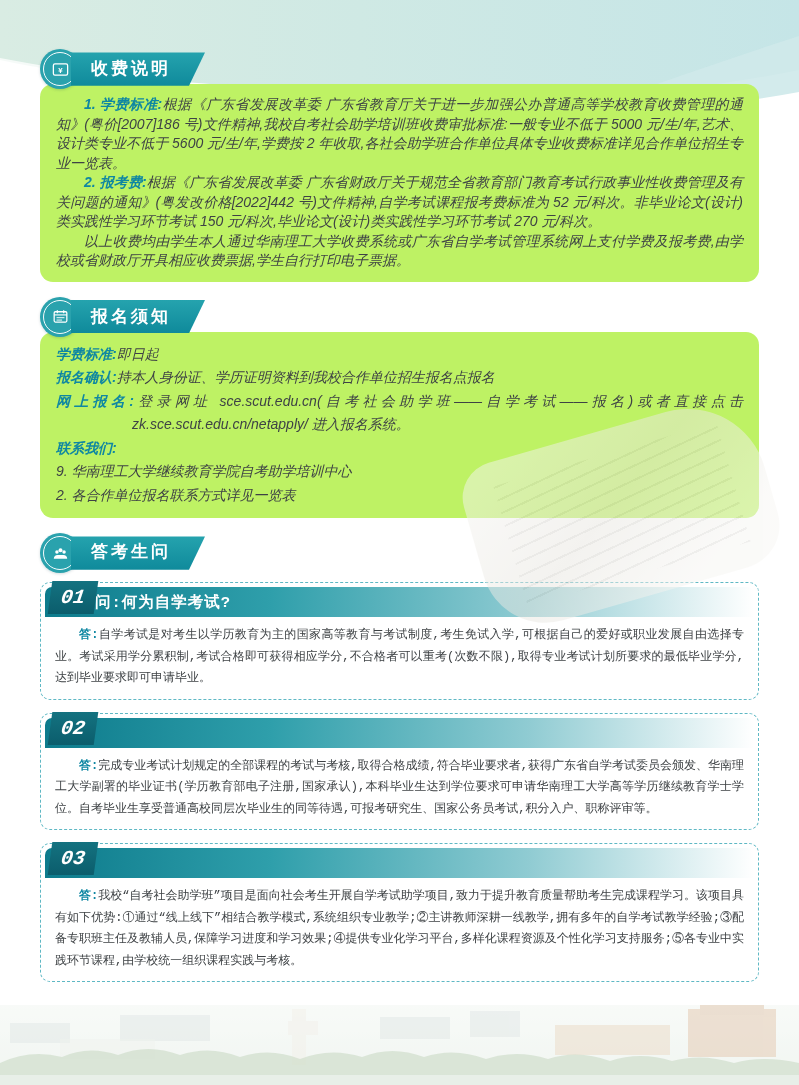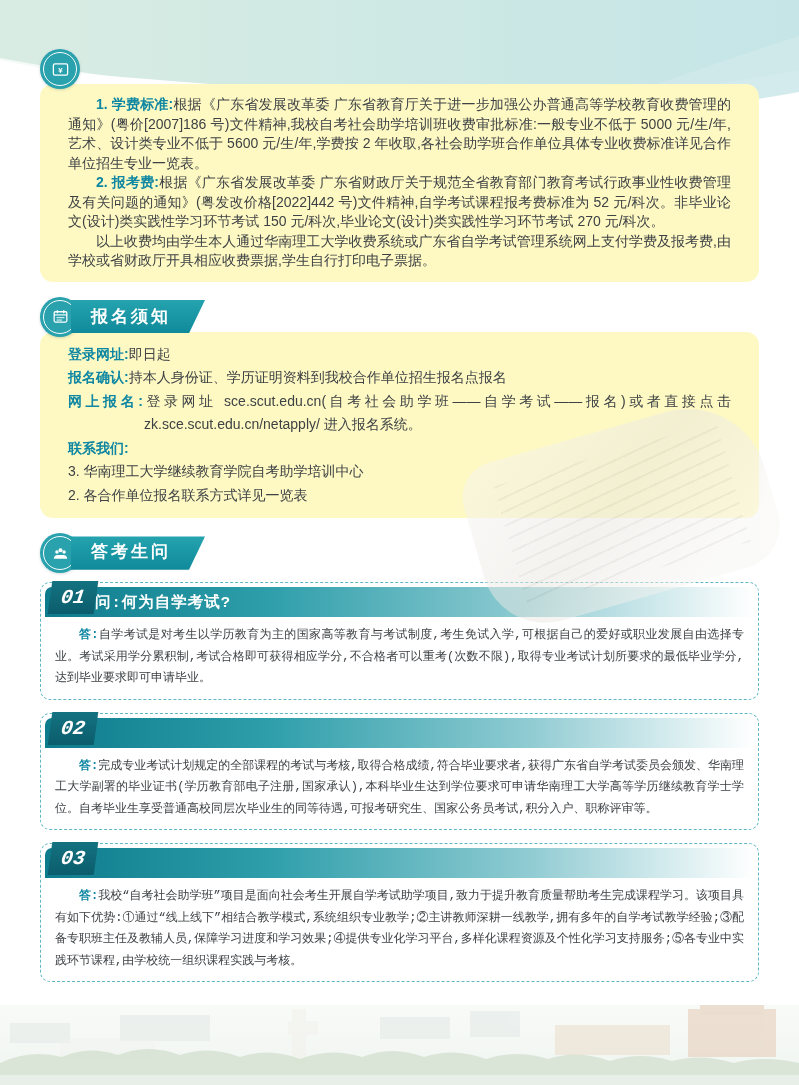--- a/index.html
+++ b/index.html
@@ -35,22 +35,22 @@
   .sec-icon::after { content:""; position:absolute; inset:3px; border:1.5px solid rgba(255,255,255,.95); border-radius:50%; }
   .sec-icon svg { width:19px; height:19px; position:relative; }
   .sec-banner {
     margin-left:-9px; padding:6px 34px 6px 20px;
     background:linear-gradient(180deg,#25a3ae,#0f8a9b);
     color:#fff; font-size:17px; font-weight:bold; letter-spacing:3px; line-height:1.25;
     clip-path:polygon(0 0,100% 0,calc(100% - 16px) 100%,0 100%);
   }
 
   .sec-box {
-    background:#fef9c3; border-radius:13px; margin-top:-6px;
-    padding:11px 28px 11px; position:relative; z-index:1;
+    background:#bef264; border-radius:13px; margin-top:-6px;
+    padding:11px 16px 11px; position:relative; z-index:1;font-style:italic;
   }
   .section { margin-top:0; }
   .section + .section { margin-top:14px; }
 
   
   .fee-p { margin:0; font-size:14px; line-height:19.5px; text-indent:2em; text-align:justify; }
   .lead { color:#0f87a2; font-weight:bold; }
 
   
   .notice-item { font-size:14px; line-height:23.5px; padding-left:76px; text-indent:-76px; text-align:justify; }
@@ -131,20 +131,21 @@
   <div class="content">
 
     <div class="section">
       <div class="sec-header">
         <span class="sec-icon">
           <svg viewBox="0 0 24 24">
             <rect x="3" y="5" width="18" height="14" rx="2" fill="none" stroke="#fff" stroke-width="1.6"></rect>
             <text x="12" y="16.5" text-anchor="middle" font-size="10" fill="#fff" font-weight="bold">¥</text>
           </svg>
         </span>
+        <span class="sec-banner">收费说明</span>
       </div>
       <div class="sec-box">
         <p class="fee-p"><span class="lead">1. 学费标准:</span><span>根据《广东省发展改革委 广东省教育厅关于进一步加强公办普通高等学校教育收费管理的通知》(粤价[2007]186 号)文件精神,我校自考社会助学培训班收费审批标准:一般专业不低于 5000 元/生/年,艺术、设计类专业不低于 5600 元/生/年,学费按 2 年收取,各社会助学班合作单位具体专业收费标准详见合作单位招生专业一览表。</span></p>
         <p class="fee-p"><span class="lead">2. 报考费:</span><span>根据《广东省发展改革委 广东省财政厅关于规范全省教育部门教育考试行政事业性收费管理及有关问题的通知》(粤发改价格[2022]442 号)文件精神,自学考试课程报考费标准为 52 元/科次。非毕业论文(设计)类实践性学习环节考试 150 元/科次,毕业论文(设计)类实践性学习环节考试 270 元/科次。</span></p>
         <p class="fee-p"><span>以上收费均由学生本人通过华南理工大学收费系统或广东省自学考试管理系统网上支付学费及报考费,由学校或省财政厅开具相应收费票据,学生自行打印电子票据。</span></p>
       </div>
     </div>
 
     <div class="section">
       <div class="sec-header">
@@ -154,25 +155,25 @@
             <line x1="4" y1="10" x2="20" y2="10" stroke="#fff" stroke-width="1.4"></line>
             <line x1="8" y1="4" x2="8" y2="8" stroke="#fff" stroke-width="1.6"></line>
             <line x1="16" y1="4" x2="16" y2="8" stroke="#fff" stroke-width="1.6"></line>
             <line x1="7" y1="13.5" x2="17" y2="13.5" stroke="#fff" stroke-width="1.2"></line>
             <line x1="7" y1="16.5" x2="14" y2="16.5" stroke="#fff" stroke-width="1.2"></line>
           </svg>
         </span>
         <span class="sec-banner">报名须知</span>
       </div>
       <div class="sec-box">
-        <div class="notice-item"><span class="notice-label">登录网址:</span><span>即日起</span></div>
+        <div class="notice-item"><span class="notice-label">学费标准:</span><span>即日起</span></div>
         <div class="notice-item"><span class="notice-label">报名确认:</span><span>持本人身份证、学历证明资料到我校合作单位招生报名点报名</span></div>
         <div class="notice-item"><span class="notice-label">网上报名:</span><span>登录网址 sce.scut.edu.cn(自考社会助学班——自学考试——报名)或者直接点击 zk.sce.scut.edu.cn/netapply/ 进入报名系统。</span></div>
         <div class="notice-item"><span class="notice-label">联系我们:</span></div>
-        <div class="contact-line">3. 华南理工大学继续教育学院自考助学培训中心</div>
+        <div class="contact-line">9. 华南理工大学继续教育学院自考助学培训中心</div>
         <div class="contact-line">2. 各合作单位报名联系方式详见一览表</div>
       </div>
     </div>
 
     <div class="section qa-head">
       <div class="sec-header">
         <span class="sec-icon">
           <svg viewBox="0 0 24 24" fill="#fff">
             <circle cx="7.5" cy="10" r="2.2"></circle>
             <circle cx="16.5" cy="10" r="2.2"></circle>

